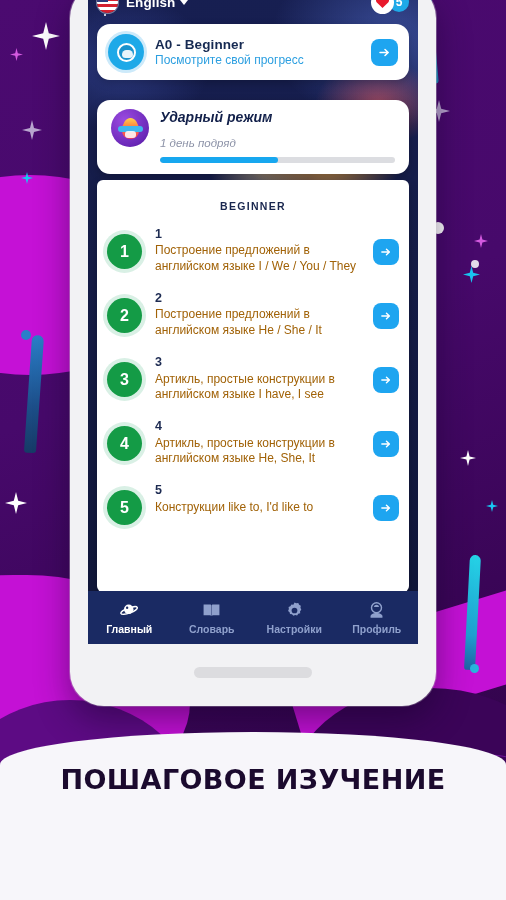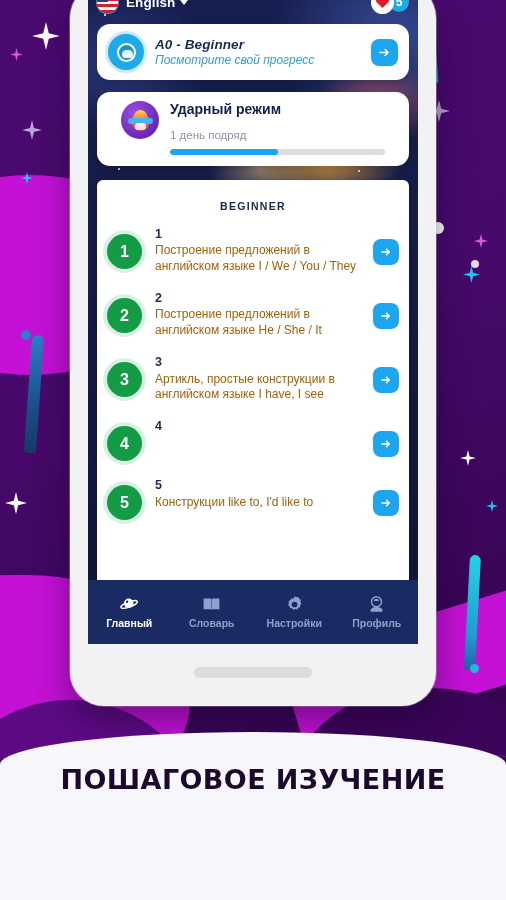--- a/index.html
+++ b/index.html
@@ -95,28 +95,28 @@
   .wcard { background:#fff; border-radius:13px; box-shadow:0 3px 9px rgba(0,0,0,.22); }
 
   .card1 { top:40px; padding:10px 11px; display:flex; align-items:center; }
   .av { width:36px;height:36px;border-radius:50%;flex:0 0 auto;
         background:#1ea9e8; box-shadow:0 0 0 3px #cdeafa;
         display:flex;align-items:center;justify-content:center; }
   .helmet { width:19px;height:19px;border-radius:50%;background:#1a93cd;
             border:2px solid #fff; position:relative; }
   .helmet::after{content:"";position:absolute;left:3px;top:5px;width:11px;height:8px;
             background:#fff;border-radius:5px 5px 4px 4px;opacity:.9;}
-  .c1txt { margin-left:11px;font-style:italic; }
+  .c1txt { margin-left:11px; }
   .c1title { color:#162a52; font-size:13.5px; font-weight:700; letter-spacing:.1px; }
   .c1sub { color:#2c9fe0; font-size:12px; margin-top:1px; }
   .gobtn { margin-left:auto; width:27px;height:27px;border-radius:8px;background:#1ea5f0;
            display:flex;align-items:center;justify-content:center;flex:0 0 auto; }
   .gobtn svg { display:block; }
 
-  .card2 { top:108px; padding:9px 24px 11px; display:flex; align-items:flex-start; }
+  .card2 { top:116px; padding:9px 14px 11px; display:flex; align-items:flex-start;font-style:italic; }
   .streak { width:38px;height:38px;border-radius:50%;flex:0 0 auto;
             background:radial-gradient(circle at 35% 30%,#9b4be0,#6a28b8 70%,#51169b);
             display:flex;align-items:center;justify-content:center; position:relative; }
   .flame { width:17px;height:21px;
            background:linear-gradient(180deg,#ffd24d 0%,#ff7a3c 45%,#ef3b5b 100%);
            border-radius:50% 50% 45% 45%/60% 60% 40% 40%; position:relative; }
   .flame::after{content:"";position:absolute;left:3px;bottom:1px;width:11px;height:7px;
            background:#fff;border-radius:3px;opacity:.85;}
   .flame::before{content:"";position:absolute;left:-4px;top:8px;width:25px;height:6px;
            background:#3fb7ef;border-radius:3px;}
@@ -138,21 +138,21 @@
            background:#149b46; box-shadow:0 0 0 4px #d9f0e5;
            color:#fff;font-size:16px;font-weight:700;
            display:flex;align-items:center;justify-content:center; }
   .ltxt { margin-left:13px; flex:1; padding-right:6px; }
   .lnum { color:#1d2b52; font-size:12.5px; font-weight:600; line-height:1.15; }
   .ldesc { color:#a16207; font-size:12px; line-height:1.28; margin-top:2px; }
   .lgo { margin-left:auto; width:26px;height:26px;border-radius:8px;background:#1ea5f0;
          display:flex;align-items:center;justify-content:center;flex:0 0 auto;margin-top:12px; }
 
   
-  .nav { position:absolute; left:0; bottom:0; width:100%; height:64px; background:#1a2a63;
+  .nav { position:absolute; left:0; bottom:0; width:100%; height:53px; background:#1a2a63;
          display:flex; z-index:5; }
   .navitem { flex:1; display:flex; flex-direction:column; align-items:center;
              justify-content:center; gap:3px; }
   .navlabel { font-size:10.5px; font-weight:700; }
   .navitem.active .navlabel { color:#ffffff; }
   .navitem .navlabel { color:#8fa0cc; }
   .navicon { width:19px;height:19px; display:block; }
 
   
   #banner { position:absolute; left:0; bottom:0; width:100%; height:168px; z-index:3; }
@@ -300,20 +300,21 @@
     <span class="lgo">
               <svg width="12" height="12" viewBox="0 0 13 13">
                 <path d="M2 6.5h8M7 3.5l3.2 3-3.2 3" fill="none" stroke="#fff" stroke-width="1.5" stroke-linecap="round" stroke-linejoin="round"></path>
               </svg>
             </span>
   </div>
   <div class="lesson">
     <span class="badge">4</span>
     <span class="ltxt">
       <div class="lnum">4</div>
+      <div class="ldesc">Артикль, простые конструкции в английском языке He, She, It</div>
     </span>
     <span class="lgo">
               <svg width="12" height="12" viewBox="0 0 13 13">
                 <path d="M2 6.5h8M7 3.5l3.2 3-3.2 3" fill="none" stroke="#fff" stroke-width="1.5" stroke-linecap="round" stroke-linejoin="round"></path>
               </svg>
             </span>
   </div>
   <div class="lesson">
     <span class="badge">5</span>
     <span class="ltxt">

